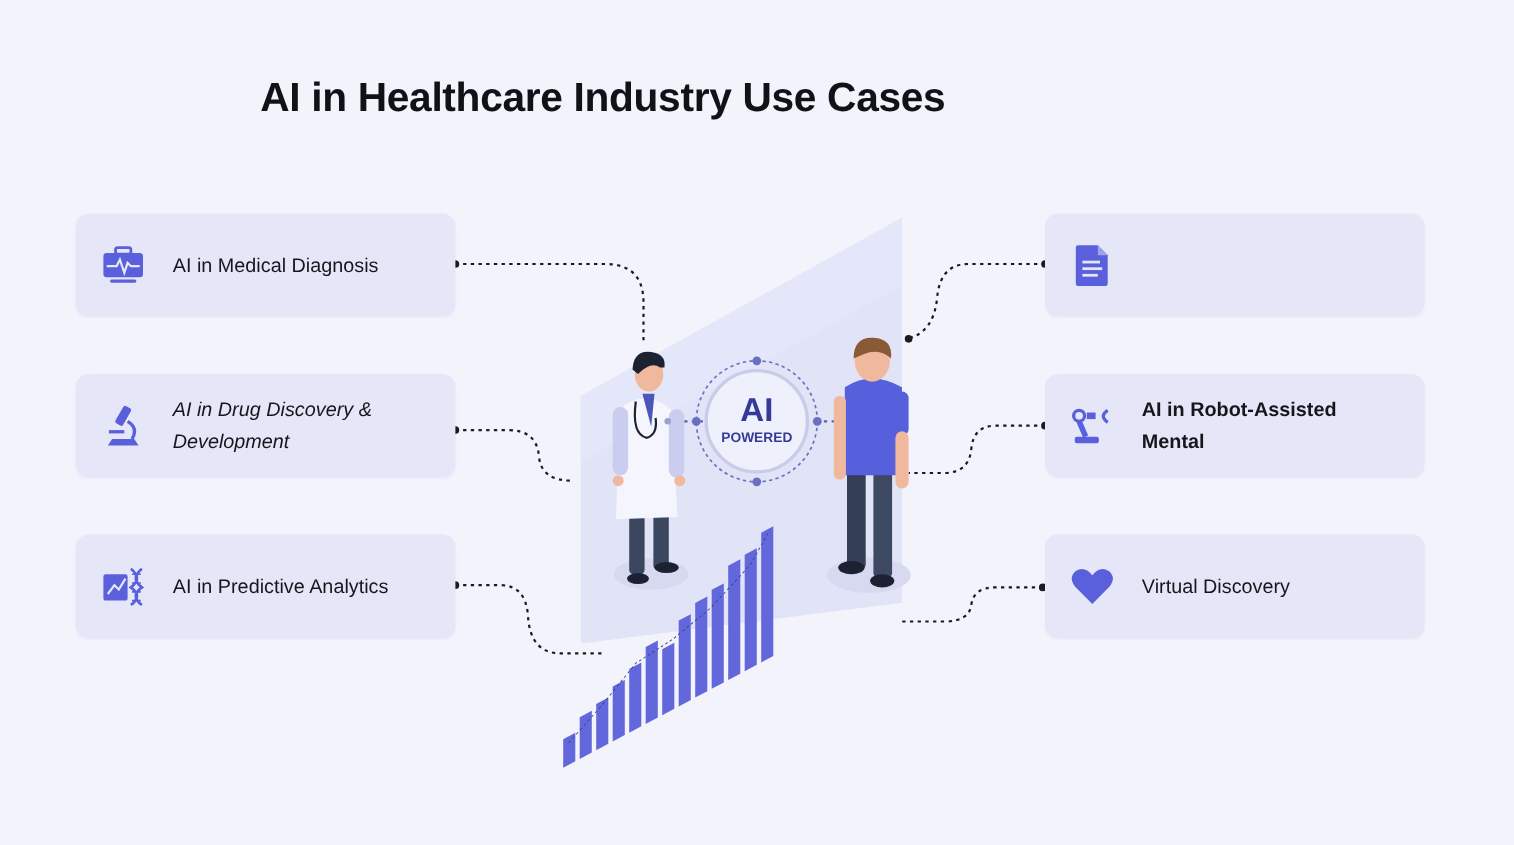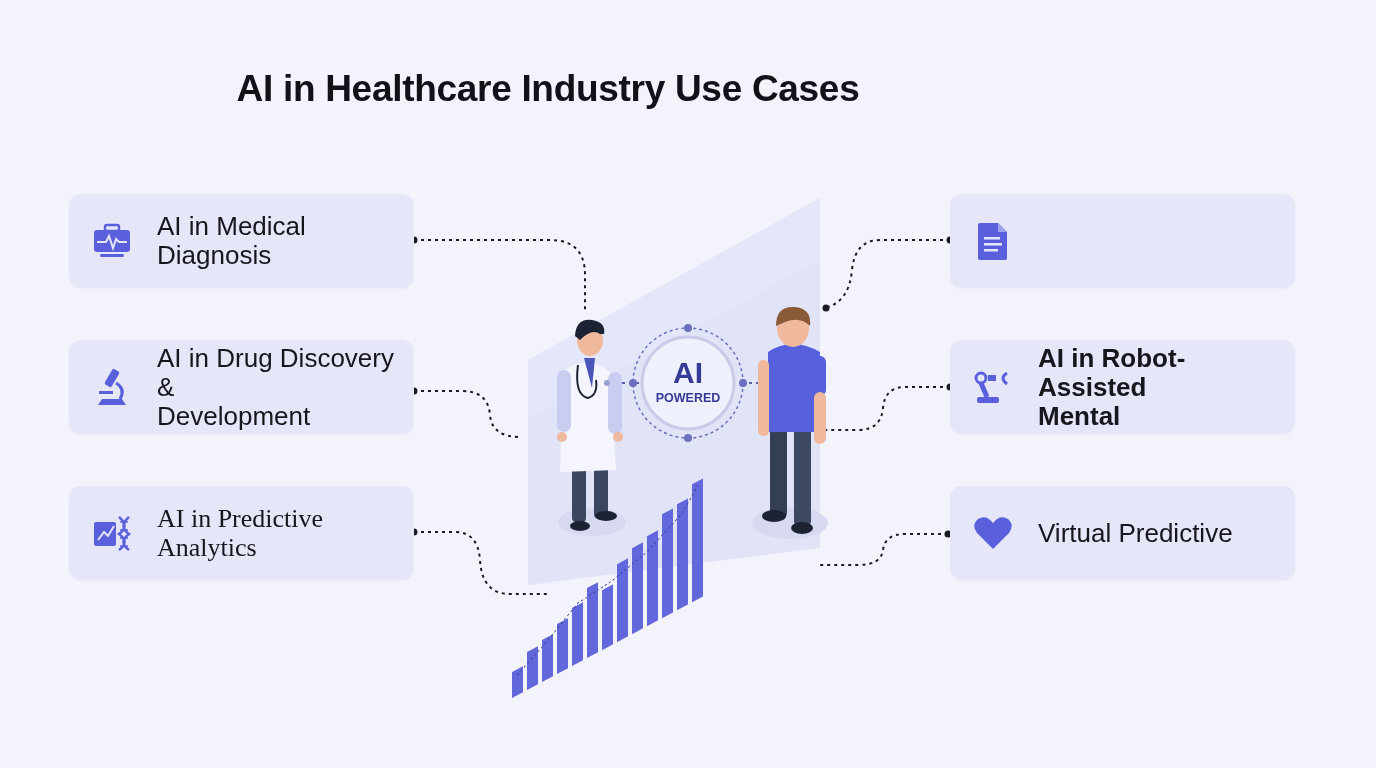--- a/index.html
+++ b/index.html
@@ -20,21 +20,21 @@
     background: #e5e7f8; border-radius: 12px;
     display: flex; align-items: center;
     box-shadow: 0 1px 2px rgba(90,95,170,0.05);
   }
   .card .icon {
     position: absolute; left: 22px; top: 50%; transform: translateY(-50%);
     width: 42px; height: 42px; display: flex; align-items: center; justify-content: center;
   }
   .card .label {
     position: absolute; left: 88px; right: 10px;
-    font-size: 26px; line-height: 29px; color: #16161d;
+    font-size: 18px; line-height: 29px; color: #16161d;
   }
   .card.left { left: 69px; }
   .card.right { left: 950px; }
   svg.overlay { position: absolute; left: 0; top: 0; }
 </style>
 </head>
 <body>
 
 <div class="title">AI in Healthcare Industry Use Cases</div>
 
@@ -131,36 +131,36 @@
       <rect x="2" y="7" width="36" height="22" rx="3" fill="#5a60dc"></rect>
       <polyline points="5,19 14,19 17,13 21,25 24,16 27,19 35,19" fill="none" stroke="#e5e7f8" stroke-width="2"></polyline>
       <rect x="8" y="31" width="24" height="3" rx="1.5" fill="#5a60dc"></rect>
     </svg>
   </div>
   <div class="label">
     <div>AI in Medical Diagnosis</div>
   </div>
 </div>
 
-<div class="card left" style="top:340px;">
+<div class="card left" style="top:340px;font-style:italic;">
   <div class="icon">
     <svg width="36" height="40" viewBox="0 0 36 40">
       <rect x="14" y="2" width="8" height="18" rx="2" fill="#5a60dc" transform="rotate(30 18 11)"></rect>
       <path d="M22,16 Q32,22 26,32" fill="none" stroke="#5a60dc" stroke-width="3"></path>
       <rect x="5" y="24" width="14" height="3" fill="#5a60dc"></rect>
       <path d="M4,38 L8,32 L28,32 L32,38 Z" fill="#5a60dc"></path>
     </svg>
   </div>
   <div class="label">
     <div>AI in Drug Discovery &amp;</div>
     <div>Development</div>
   </div>
 </div>
 
-<div class="card left" style="top:486px;font-family:Liberation Serif, serif;">
+<div class="card left" style="top:486px;">
   <div class="icon">
     <svg width="40" height="38" viewBox="0 0 40 38">
       <rect x="2" y="8" width="22" height="24" rx="2" fill="#5a60dc"></rect>
       <polyline points="6,26 12,18 16,22 22,12" fill="none" stroke="#e5e7f8" stroke-width="2"></polyline>
       <path d="M27,3 Q38,12 27,20 Q38,28 27,36" fill="none" stroke="#5a60dc" stroke-width="2.5"></path>
       <path d="M37,3 Q26,12 37,20 Q26,28 37,36" fill="none" stroke="#5a60dc" stroke-width="2.5"></path>
       <line x1="28" y1="8" x2="36" y2="8" stroke="#5a60dc" stroke-width="1.5"></line>
       <line x1="28" y1="16" x2="36" y2="16" stroke="#5a60dc" stroke-width="1.5"></line>
       <line x1="28" y1="24" x2="36" y2="24" stroke="#5a60dc" stroke-width="1.5"></line>
       <line x1="28" y1="32" x2="36" y2="32" stroke="#5a60dc" stroke-width="1.5"></line>
@@ -199,15 +199,15 @@
   </div>
 </div>
 
 <div class="card right" style="top:486px;">
   <div class="icon">
     <svg width="40" height="36" viewBox="0 0 40 36">
       <path d="M20,34 L4,18 Q-2,10 5,4 Q13,-1 20,8 Q27,-1 35,4 Q42,10 36,18 Z" fill="#5a60dc"></path>
     </svg>
   </div>
   <div class="label">
-    <div>Virtual Predictive</div>
+    <div>Virtual Discovery</div>
   </div>
 </div>
 
 </body></html>

